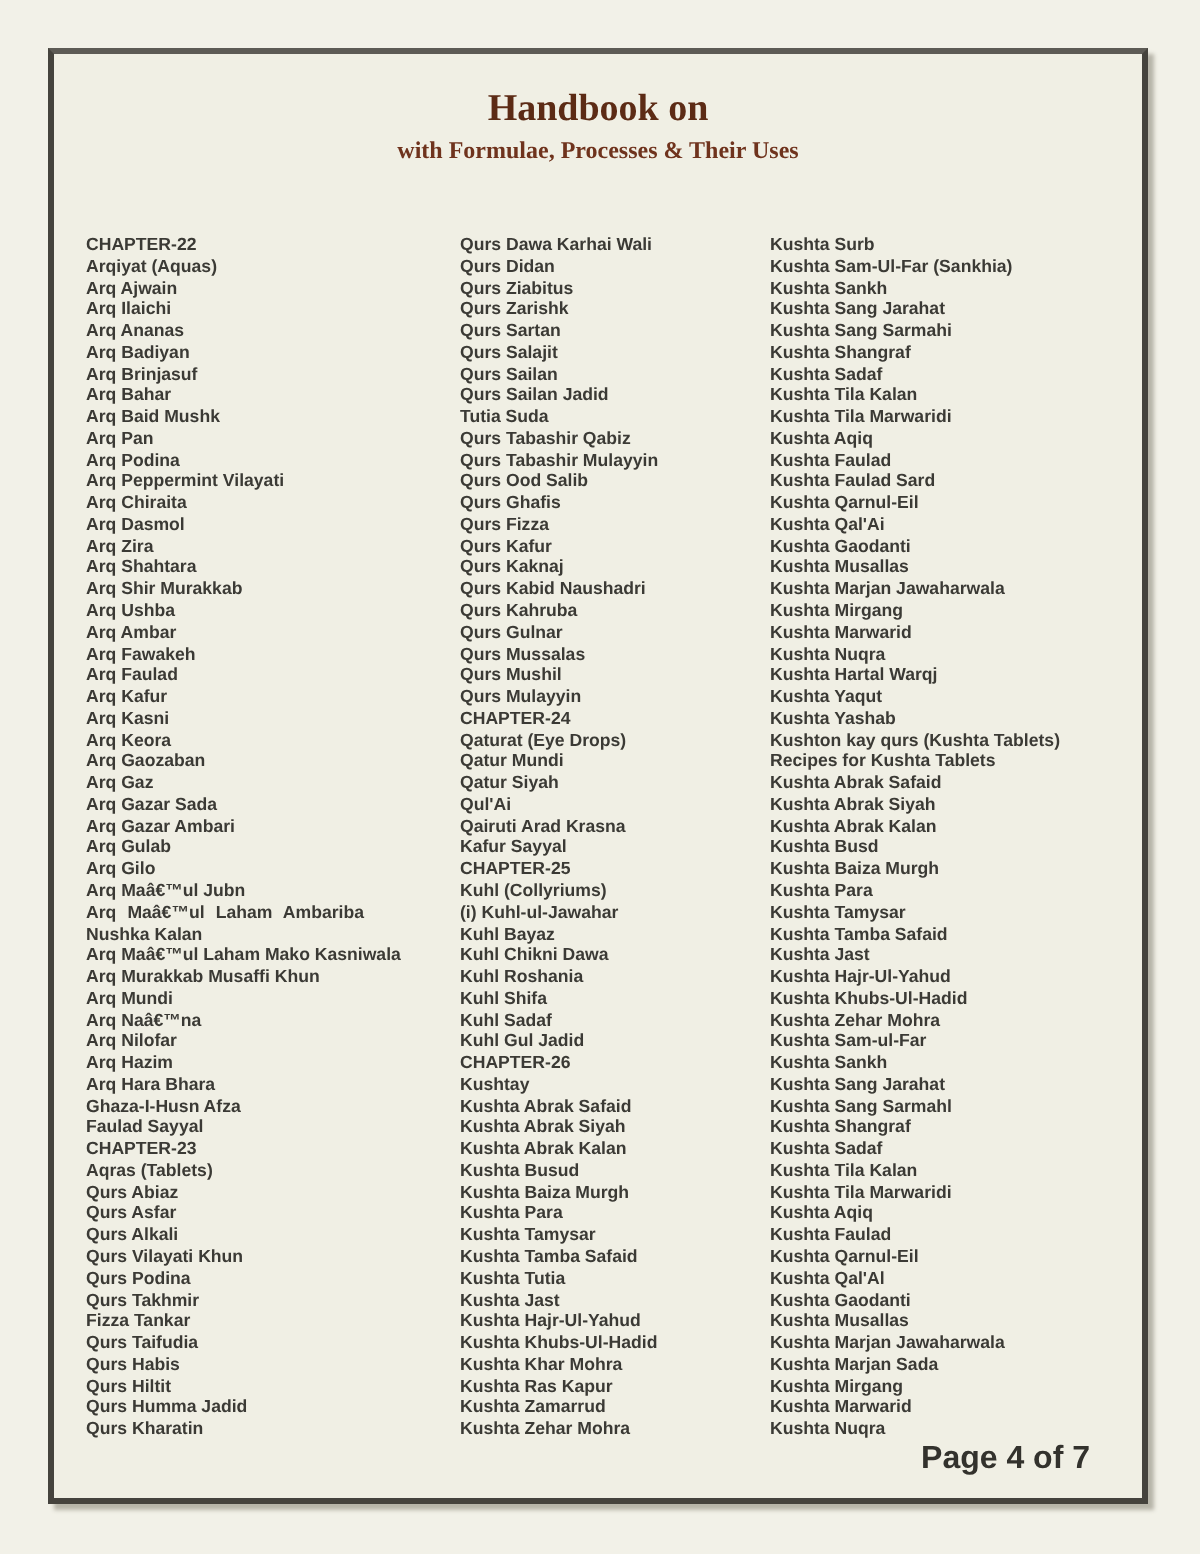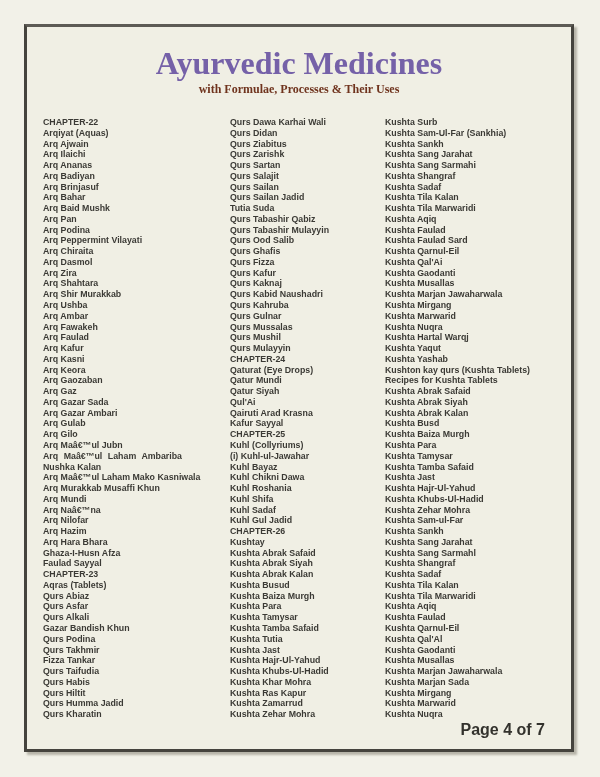--- a/index.html
+++ b/index.html
@@ -89,21 +89,21 @@
     color: #33322d;
   }
 </style>
 </head>
 <body>
 
 <div class="canvas">
   <div class="page">
 
     <div class="page-header">
-      <div class="page-title">Ayurvedic Medicines</div>
+      <div class="pretitle">Handbook on</div>
       <div class="page-subtitle">with Formulae, Processes &amp; Their Uses</div>
     </div>
 
     <div class="toc-col toc-col-1">
         <div class="toc-row chapter">CHAPTER-22</div>
         <div class="toc-row item">Arqiyat (Aquas)</div>
         <div class="toc-row item">Arq Ajwain</div>
         <div class="toc-row item">Arq Ilaichi</div>
         <div class="toc-row item">Arq Ananas</div>
         <div class="toc-row item">Arq Badiyan</div>
@@ -141,21 +141,21 @@
         <div class="toc-row item">Arq Nilofar</div>
         <div class="toc-row item">Arq Hazim</div>
         <div class="toc-row item">Arq Hara Bhara</div>
         <div class="toc-row item">Ghaza-I-Husn Afza</div>
         <div class="toc-row item">Faulad Sayyal</div>
         <div class="toc-row chapter">CHAPTER-23</div>
         <div class="toc-row item">Aqras (Tablets)</div>
         <div class="toc-row item">Qurs Abiaz</div>
         <div class="toc-row item">Qurs Asfar</div>
         <div class="toc-row item">Qurs Alkali</div>
-        <div class="toc-row item">Gazar Bandish Khun</div>
+        <div class="toc-row item">Qurs Vilayati Khun</div>
         <div class="toc-row item">Qurs Podina</div>
         <div class="toc-row item">Qurs Takhmir</div>
         <div class="toc-row item">Fizza Tankar</div>
         <div class="toc-row item">Qurs Taifudia</div>
         <div class="toc-row item">Qurs Habis</div>
         <div class="toc-row item">Qurs Hiltit</div>
         <div class="toc-row item">Qurs Humma Jadid</div>
         <div class="toc-row item">Qurs Kharatin</div>
       </div>
 

